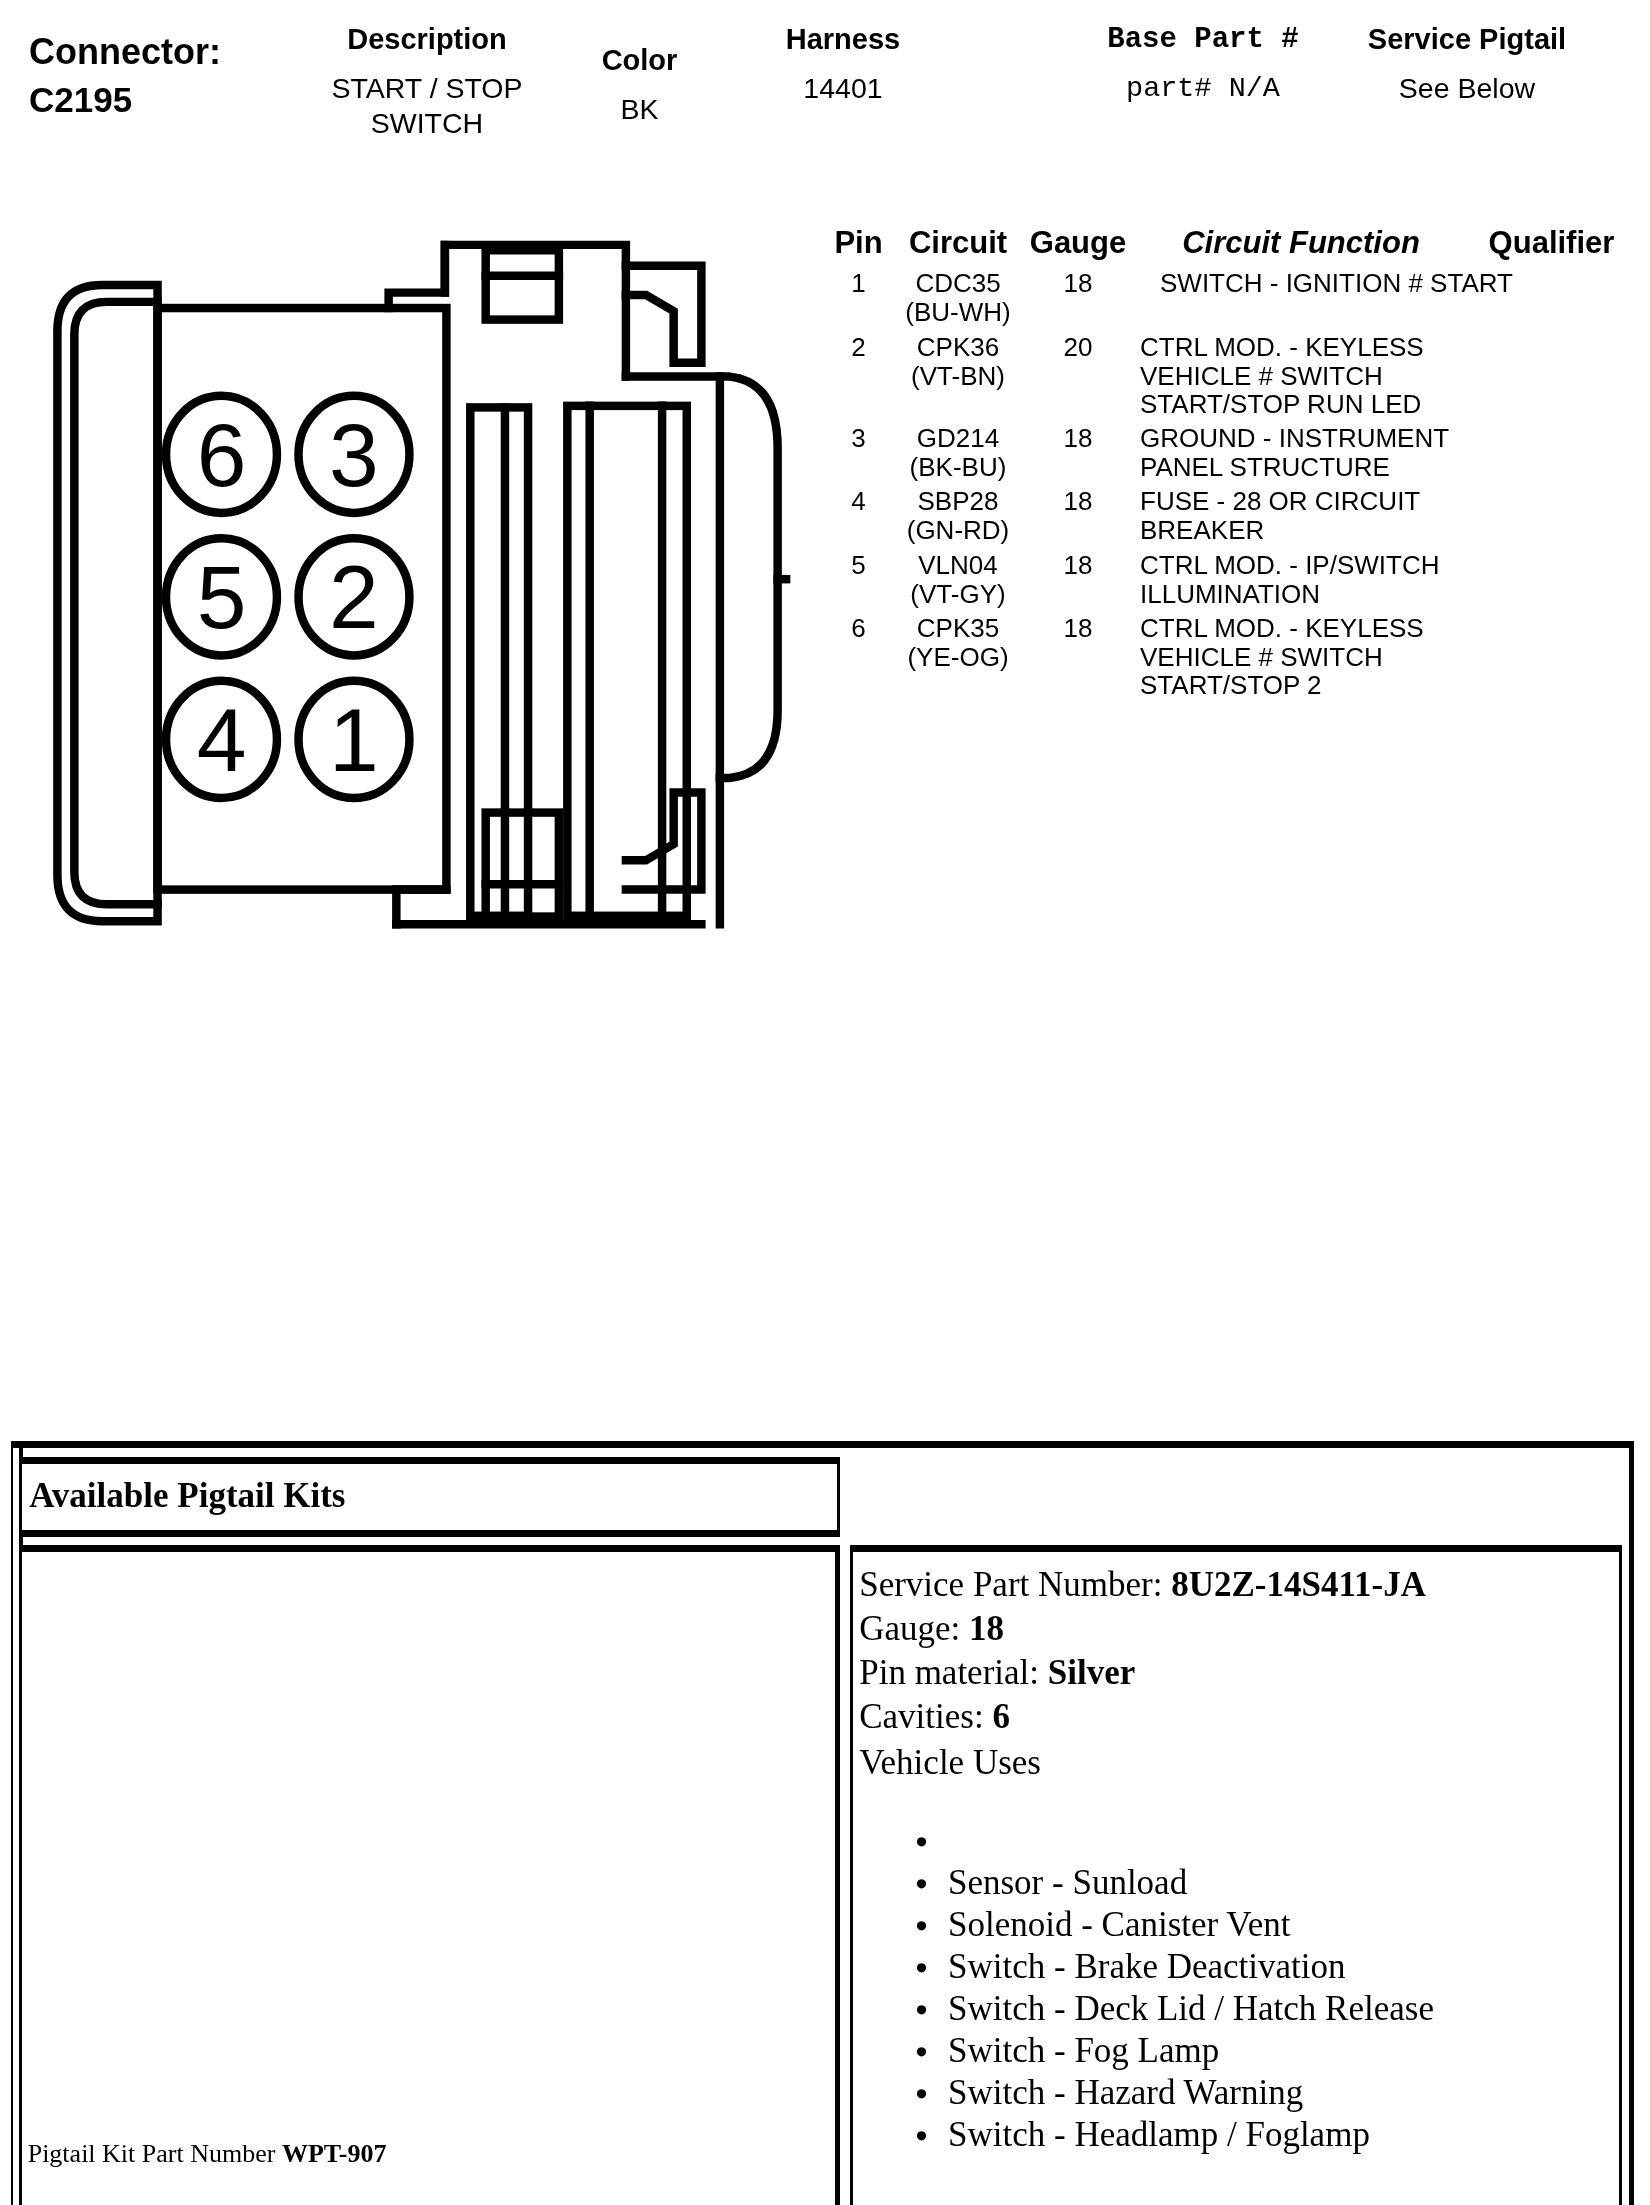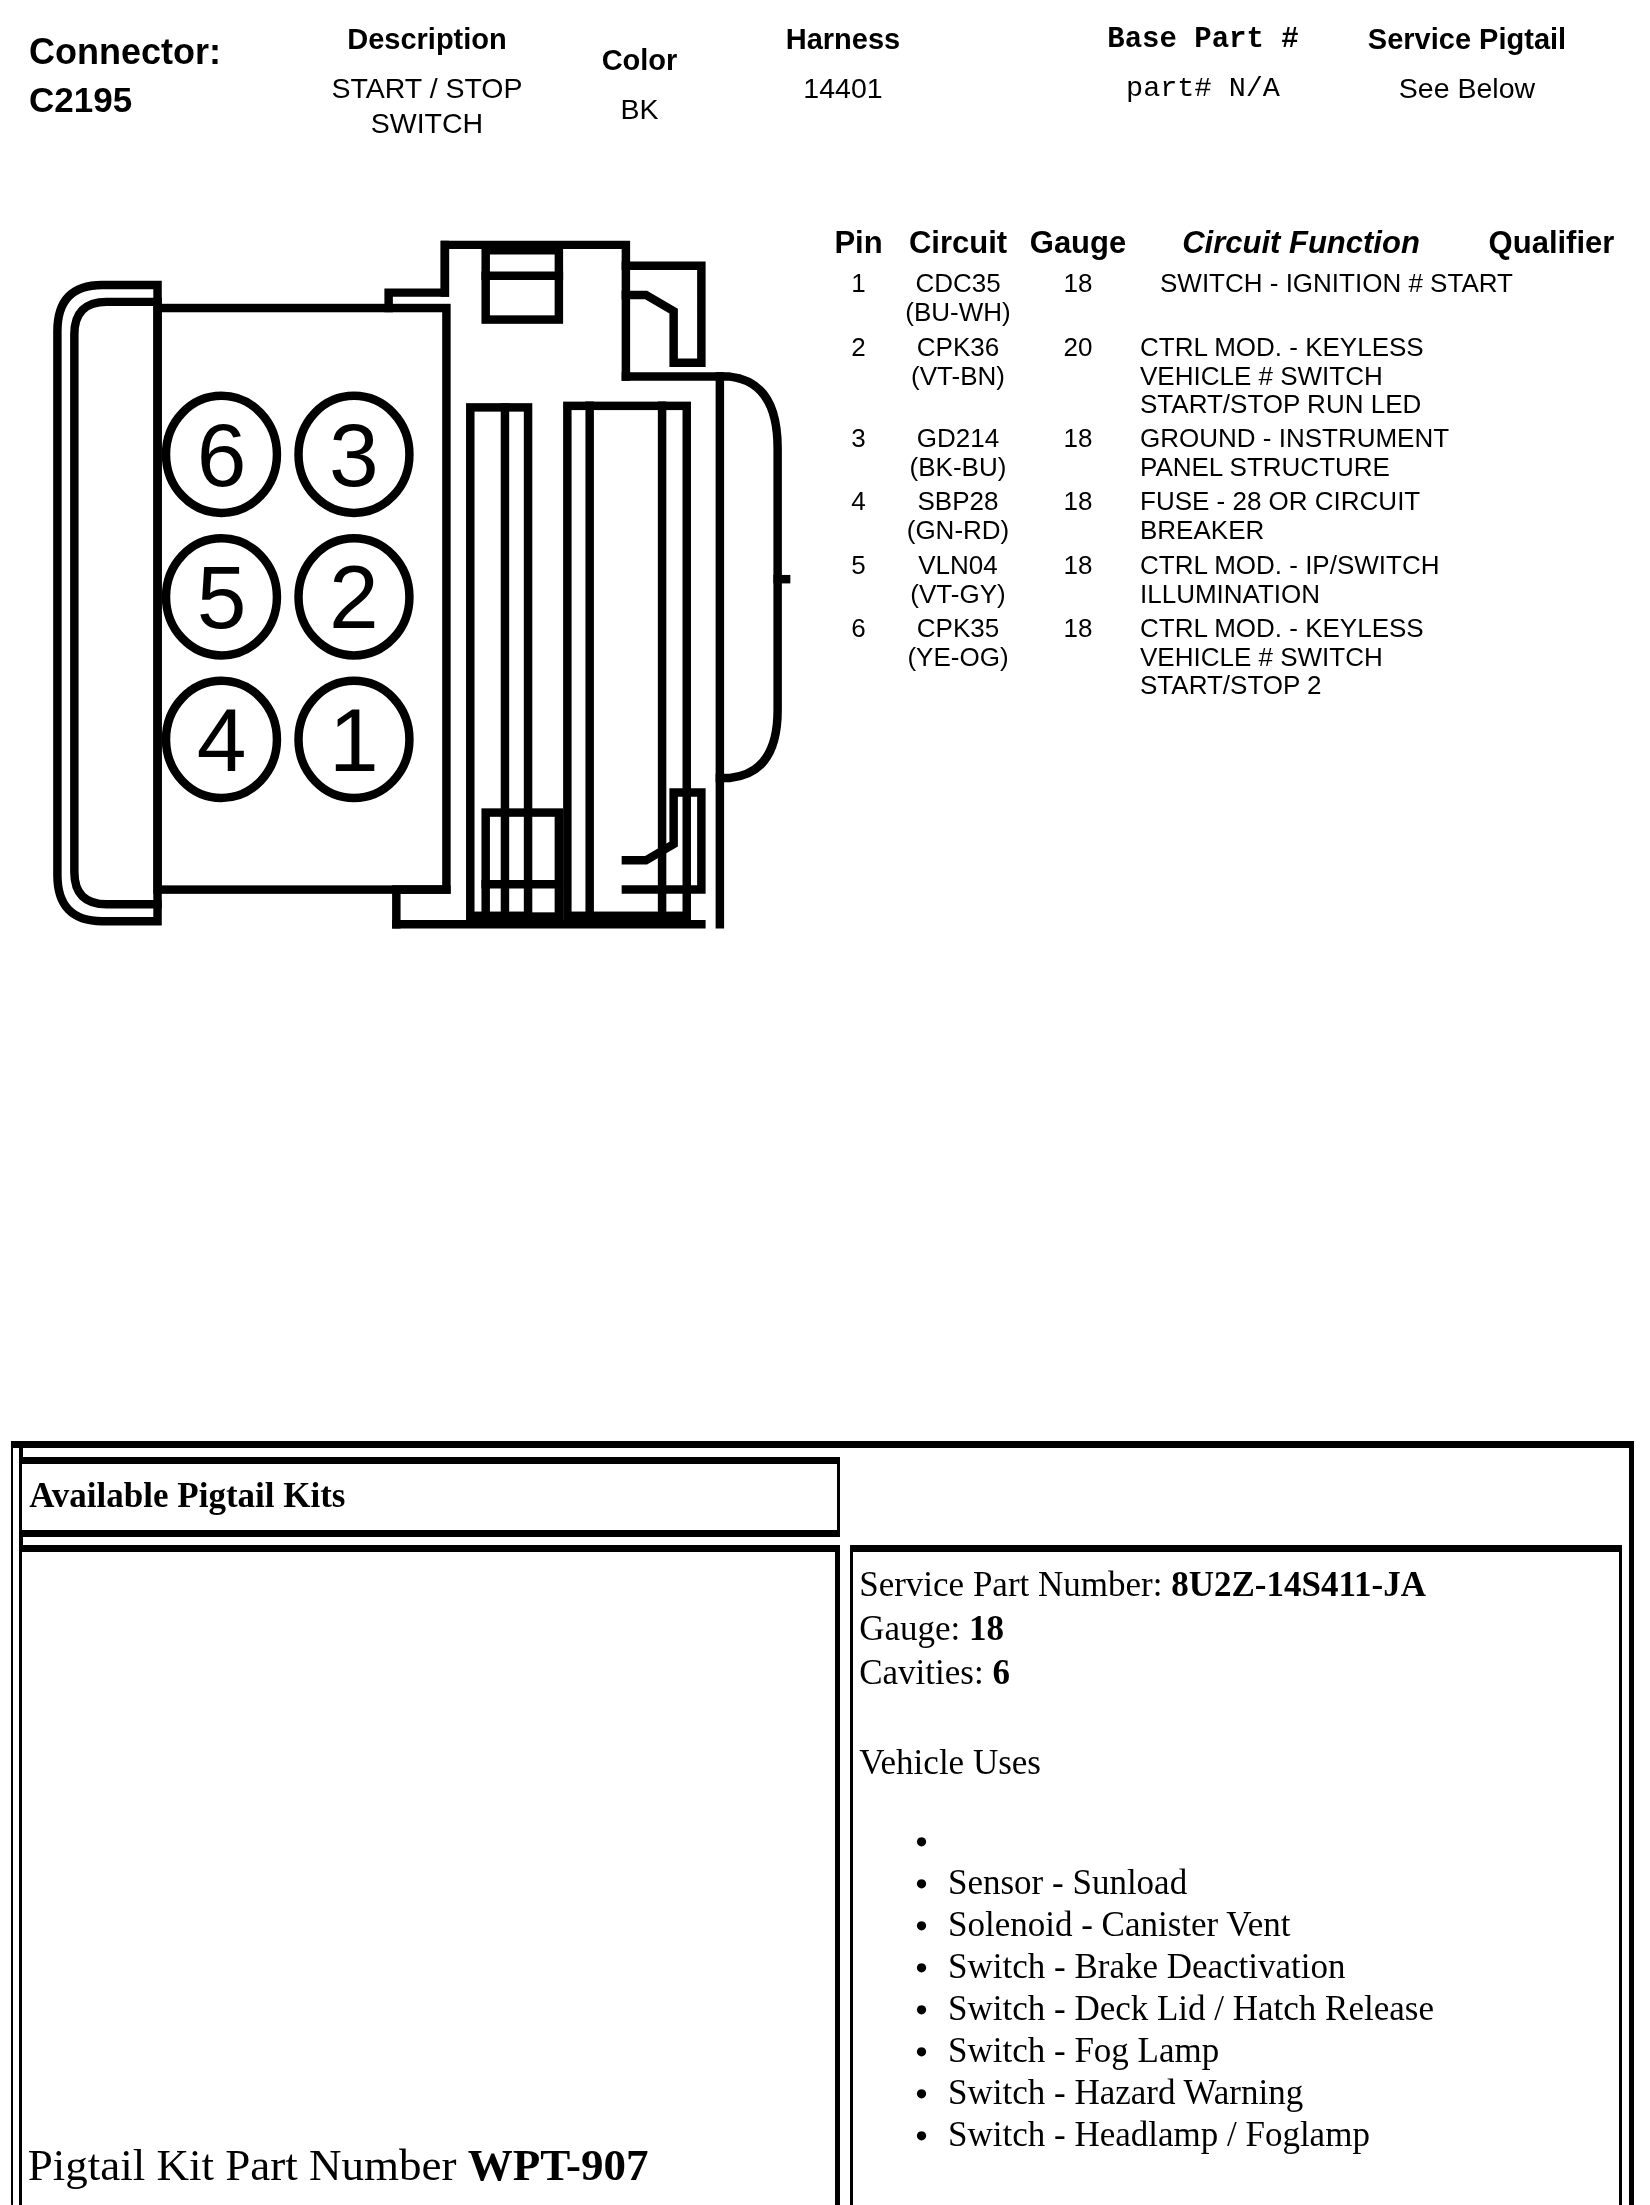--- a/index.html
+++ b/index.html
@@ -26,21 +26,21 @@
   #diagram{left:42px;top:231px;}
   .pin-num{font-family:"Liberation Sans",sans-serif;font-size:116px;fill:#000;}
   
   .serif{font-family:"Liberation Serif",serif;}
   .topline{left:10.8px;top:1441px;width:1623px;height:7px;background:#000;}
   .vline{background:#000;}
   .box{position:absolute;border:3.8px solid #000;background:#fff;box-sizing:border-box;}
   #kits-header{left:18.5px;top:1457px;width:821px;height:80px;border-top-width:7px;border-bottom-width:7px;}
   #kits-header .t{font-size:35px;font-weight:700;line-height:63px;padding-left:7.7px;}
   #kits-body{left:18.5px;top:1545px;width:821px;height:661px;border-bottom:none;border-top-width:7px;border-right-width:5.4px;}
-  #kit-part{position:absolute;left:6.2px;top:587px;font-size:45px;}
+  #kit-part{position:absolute;left:6.2px;top:587px;font-size:26px;}
   #service-box{left:850px;top:1545px;width:772px;height:723px;border-bottom:none;border-top-width:7px;}
   .svc-line{font-size:35px;line-height:44px;padding-left:6.2px;}
   .b{font-weight:700;}
   #vehicle-uses-title{position:absolute;left:6.2px;top:191px;font-size:35px;}
   #uses-list{position:absolute;left:0;top:268px;width:762px;}
   .use-item{position:relative;height:42px;font-size:35px;line-height:42px;padding-left:95px;}
   .use-item .dot{position:absolute;left:62px;top:0;font-size:35px;}
 </style>
 </head>
 <body>
@@ -238,20 +238,24 @@
   <div class="box serif" id="service-box">
     <div class="svc-line" style="margin-top:10.8px;">
       <span>Service Part Number:</span>
       <span class="b">8U2Z-14S411-JA</span>
     </div>
     <div class="svc-line">
       <span>Gauge:</span>
       <span class="b">18</span>
     </div>
     <div class="svc-line">
+      <span>Pin material:</span>
+      <span class="b">Silver</span>
+    </div>
+    <div class="svc-line">
       <span>Cavities:</span>
       <span class="b">6</span>
     </div>
     <div id="vehicle-uses-title">Vehicle Uses</div>
     <div id="uses-list">
         <div class="use-item"><span class="dot" style="font-size: 21.6px;">●</span></div>
         <div class="use-item"><span class="dot" style="font-size: 21.6px;">●</span><span>Sensor - Sunload</span></div>
         <div class="use-item"><span class="dot" style="font-size: 21.6px;">●</span><span>Solenoid - Canister Vent</span></div>
         <div class="use-item"><span class="dot" style="font-size: 21.6px;">●</span><span>Switch - Brake Deactivation</span></div>
         <div class="use-item"><span class="dot" style="font-size: 21.6px;">●</span><span>Switch - Deck Lid / Hatch Release</span></div>

